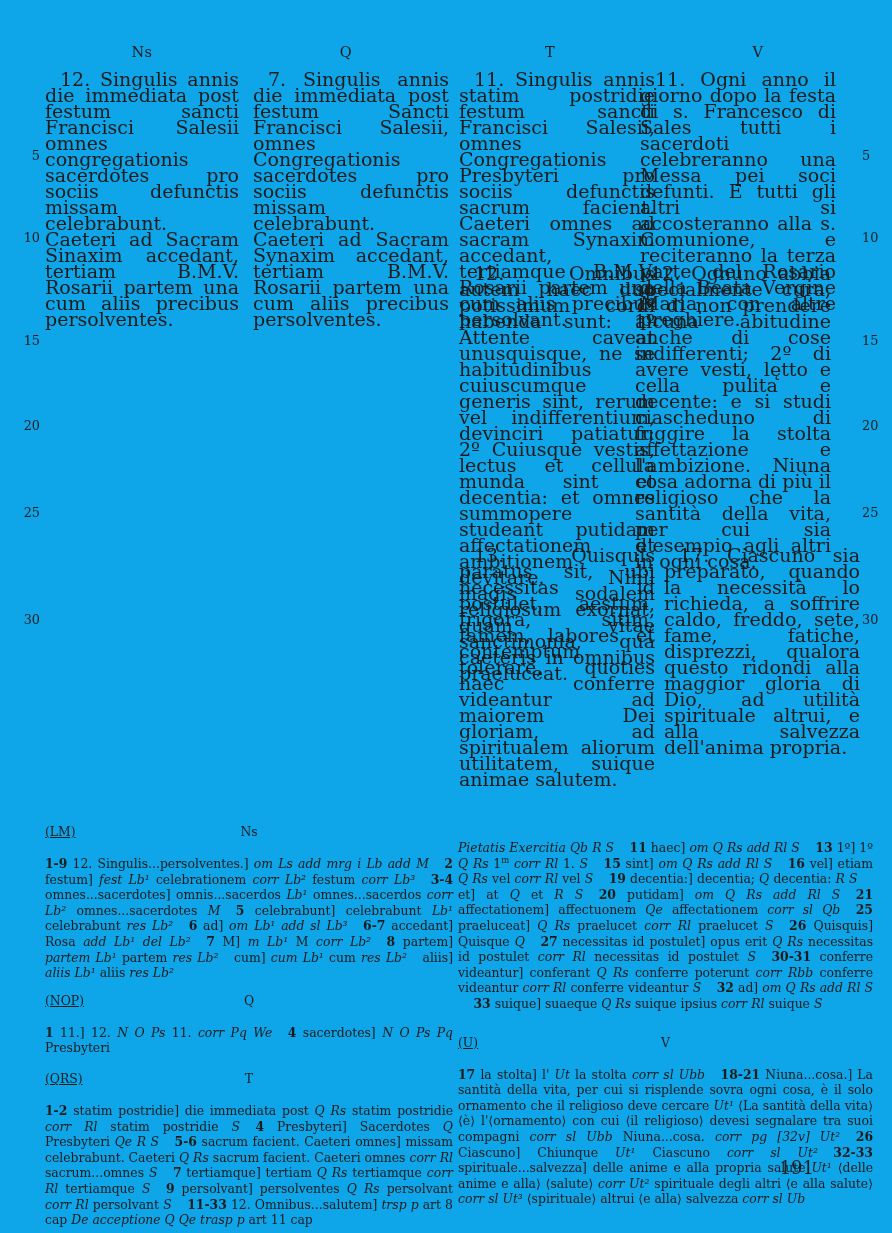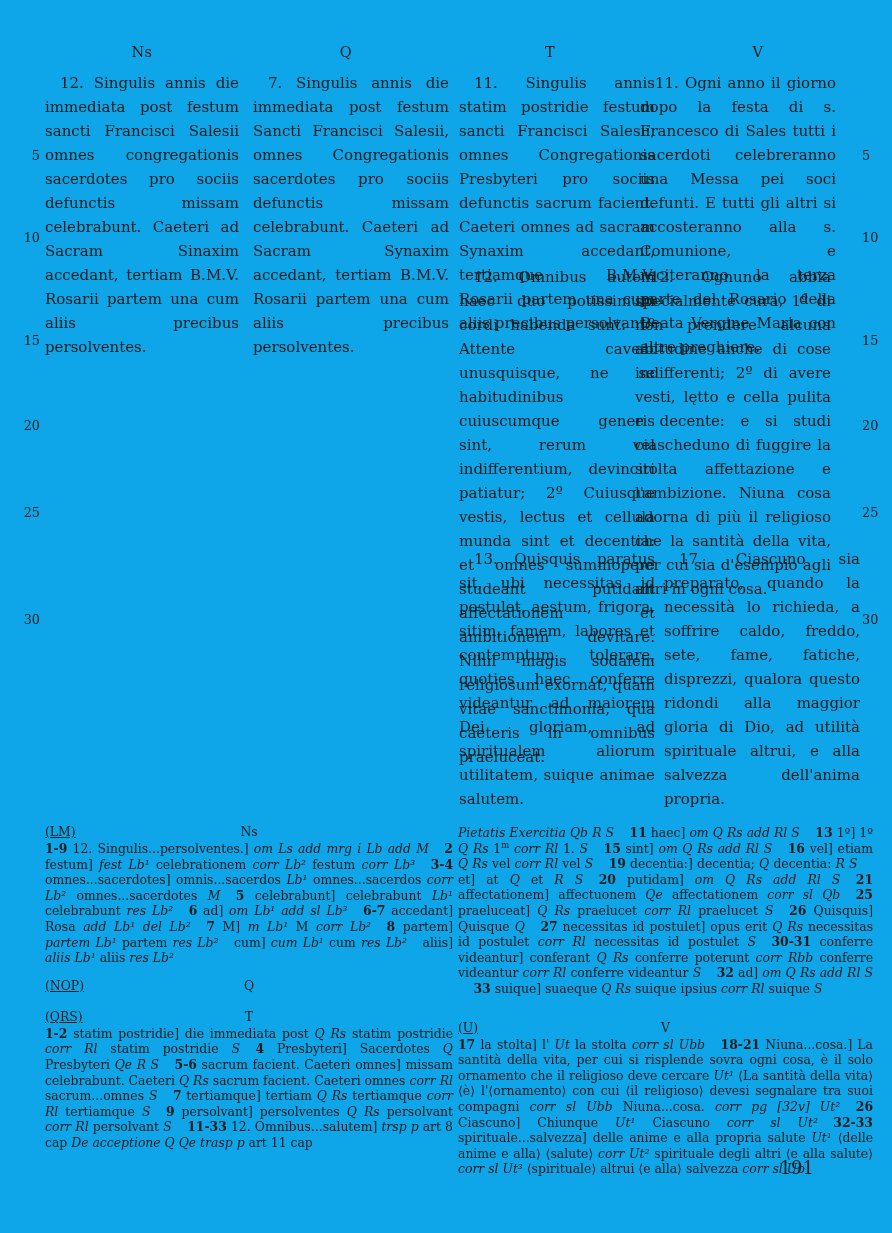--- a/index.html
+++ b/index.html
@@ -18,21 +18,21 @@
     text-align:center;font-size:14.5px;letter-spacing:.5px;
   }
   .colhead.ns{left:45px;width:194px;}
   .colhead.q {left:253px;width:186px;}
   .colhead.t {left:452px;width:196px;}
   .colhead.v {left:660px;width:196px;}
 
   
   .coltext{
     position:absolute;
-    font-size:15px;line-height:24px;
+    font-size:19px;line-height:16px;
     text-align:justify;
   }
   .coltext p{margin:0;text-indent:15px;}
   .c-ns1{left:45px; top:71px; width:194px;}
   .c-q1 {left:253px;top:71px; width:196px;}
   .c-t1 {left:459px;top:71px; width:196px;}
   .c-v1 {left:640px;top:71px; width:196px;}
   .c-t2 {left:459px;top:265px;width:196px;}
   .c-v2 {left:635px;top:265px;width:196px;}
   .c-t3 {left:459px;top:547px;width:196px;}
@@ -51,21 +51,21 @@
   
   .appcol{
     position:absolute;
     font-size:12.4px;line-height:15.6px;
     text-align:justify;
   }
   .app-left {left:45px; top:824px;width:408px;}
   .app-right{left:458px;top:824px;width:415px;}
   .app-hdr{position:relative;height:16px;text-align:left;text-decoration:underline;}
   .app-hdr .wit{position:absolute;left:50%;transform:translateX(-50%);}
-  .app-body{margin:1px 0 0 0;}
+  .app-body{margin:16px 0 0 0;}
   .sp-nop{margin-top:12px;}
   .sp-qrs{margin-top:15px;}
   .sp-u  {margin-top:23px;}
   .ab{font-weight:bold;}
   .ai{font-style:italic;}
   .ar{}
   .asup{vertical-align:super;font-size:.68em;line-height:0;}
   .agap{display:inline-block;width:1.25em;}
 
   
@@ -127,20 +127,21 @@
     <div class="app-hdr">
       <span class="sig">(LM)</span>
       <span class="wit">Ns</span>
     </div>
     <div class="app-body"><span class="ab">1-9</span><span class="ar"> 12. Singulis...persolventes.] </span><span class="ai">om Ls add mrg i Lb add M</span><span class="agap"></span><span class="ab">2</span><span class="ar"> festum] </span><span class="ai">fest Lb¹</span><span class="ar"> celebrationem </span><span class="ai">corr Lb²</span><span class="ar"> festum </span><span class="ai">corr Lb³</span><span class="agap"></span><span class="ab">3-4</span><span class="ar"> omnes...sacerdotes] omnis...sacerdos </span><span class="ai">Lb¹</span><span class="ar"> omnes...sacerdos </span><span class="ai">corr Lb²</span><span class="ar"> omnes...sacerdotes </span><span class="ai">M</span><span class="agap"></span><span class="ab">5</span><span class="ar"> celebrabunt] celebrabunt </span><span class="ai">Lb¹</span><span class="ar"> celebrabunt </span><span class="ai">res Lb²</span><span class="agap"></span><span class="ab">6</span><span class="ar"> ad] </span><span class="ai">om Lb¹ add sl Lb³</span><span class="agap"></span><span class="ab">6-7</span><span class="ar"> accedant] Rosa </span><span class="ai">add Lb¹ del Lb²</span><span class="agap"></span><span class="ab">7</span><span class="ar"> M] </span><span class="ai">m Lb¹</span><span class="ar"> M </span><span class="ai">corr Lb²</span><span class="agap"></span><span class="ab">8</span><span class="ar"> partem] </span><span class="ai">partem Lb¹</span><span class="ar"> partem </span><span class="ai">res Lb²</span><span class="agap"></span><span class="ar">cum] </span><span class="ai">cum Lb¹</span><span class="ar"> cum </span><span class="ai">res Lb²</span><span class="agap"></span><span class="ar">aliis] </span><span class="ai">aliis Lb¹</span><span class="ar"> aliis </span><span class="ai">res Lb²</span></div>
 
     <div class="app-hdr sp-nop">
       <span class="sig">(NOP)</span>
       <span class="wit">Q</span>
     </div>
+    <div class="app-body"><span class="ab">1</span><span class="ar"> 11.] 12. </span><span class="ai">N O Ps</span><span class="ar"> 11. </span><span class="ai">corr Pq We</span><span class="agap"></span><span class="ab">4</span><span class="ar"> sacerdotes] </span><span class="ai">N O Ps Pq</span><span class="ar"> Presbyteri</span></div>
 
     <div class="app-hdr sp-qrs">
       <span class="sig">(QRS)</span>
       <span class="wit">T</span>
     </div>
     <div class="app-body"><span class="ab">1-2</span><span class="ar"> statim postridie] die immediata post </span><span class="ai">Q Rs</span><span class="ar"> statim postridie </span><span class="ai">corr Rl</span><span class="ar"> statim postridie </span><span class="ai">S</span><span class="agap"></span><span class="ab">4</span><span class="ar"> Presbyteri] Sacerdotes </span><span class="ai">Q</span><span class="ar"> Presbyteri </span><span class="ai">Qe R S</span><span class="agap"></span><span class="ab">5-6</span><span class="ar"> sacrum facient. Caeteri omnes] missam celebrabunt. Caeteri </span><span class="ai">Q Rs</span><span class="ar"> sacrum facient. Caeteri omnes </span><span class="ai">corr Rl</span><span class="ar"> sacrum...omnes </span><span class="ai">S</span><span class="agap"></span><span class="ab">7</span><span class="ar"> tertiamque] tertiam </span><span class="ai">Q Rs</span><span class="ar"> tertiamque </span><span class="ai">corr Rl</span><span class="ar"> tertiamque </span><span class="ai">S</span><span class="agap"></span><span class="ab">9</span><span class="ar"> persolvant] persolventes </span><span class="ai">Q Rs</span><span class="ar"> persolvant </span><span class="ai">corr Rl</span><span class="ar"> persolvant </span><span class="ai">S</span><span class="agap"></span><span class="ab">11-33</span><span class="ar"> 12. Omnibus...salutem] </span><span class="ai">trsp p</span><span class="ar"> art 8 cap </span><span class="ai">De acceptione Q Qe trasp p</span><span class="ar"> art 11 cap</span></div>
   </div>
 
   <div class="appcol app-right">
     <div class="app-body"><span class="ai">Pietatis Exercitia Qb R S</span><span class="agap"></span><span class="ab">11</span><span class="ar"> haec] </span><span class="ai">om Q Rs add Rl S</span><span class="agap"></span><span class="ab">13</span><span class="ar"> 1º] 1º </span><span class="ai">Q Rs</span><span class="ar"> 1</span><span class="asup">m</span><span class="ar"> </span><span class="ai">corr Rl</span><span class="ar"> 1. </span><span class="ai">S</span><span class="agap"></span><span class="ab">15</span><span class="ar"> sint] </span><span class="ai">om Q Rs add Rl S</span><span class="agap"></span><span class="ab">16</span><span class="ar"> vel] etiam </span><span class="ai">Q Rs</span><span class="ar"> vel </span><span class="ai">corr Rl</span><span class="ar"> vel </span><span class="ai">S</span><span class="agap"></span><span class="ab">19</span><span class="ar"> decentia:] decentia; </span><span class="ai">Q</span><span class="ar"> decentia: </span><span class="ai">R S</span><span class="agap"></span><span class="ar">et] at </span><span class="ai">Q</span><span class="ar"> et </span><span class="ai">R S</span><span class="agap"></span><span class="ab">20</span><span class="ar"> putidam] </span><span class="ai">om Q Rs add Rl S</span><span class="agap"></span><span class="ab">21</span><span class="ar"> affectationem] affectuonem </span><span class="ai">Qe</span><span class="ar"> affectationem </span><span class="ai">corr sl Qb</span><span class="agap"></span><span class="ab">25</span><span class="ar"> praeluceat] </span><span class="ai">Q Rs</span><span class="ar"> praelucet </span><span class="ai">corr Rl</span><span class="ar"> praelucet </span><span class="ai">S</span><span class="agap"></span><span class="ab">26</span><span class="ar"> Quisquis] Quisque </span><span class="ai">Q</span><span class="agap"></span><span class="ab">27</span><span class="ar"> necessitas id postulet] opus erit </span><span class="ai">Q Rs</span><span class="ar"> necessitas id postulet </span><span class="ai">corr Rl</span><span class="ar"> necessitas id postulet </span><span class="ai">S</span><span class="agap"></span><span class="ab">30-31</span><span class="ar"> conferre videantur] conferant </span><span class="ai">Q Rs</span><span class="ar"> conferre poterunt </span><span class="ai">corr Rbb</span><span class="ar"> conferre videantur </span><span class="ai">corr Rl</span><span class="ar"> conferre videantur </span><span class="ai">S</span><span class="agap"></span><span class="ab">32</span><span class="ar"> ad] </span><span class="ai">om Q Rs add Rl S</span><span class="agap"></span><span class="ab">33</span><span class="ar"> suique] suaeque </span><span class="ai">Q Rs</span><span class="ar"> suique ipsius </span><span class="ai">corr Rl</span><span class="ar"> suique </span><span class="ai">S</span></div>

